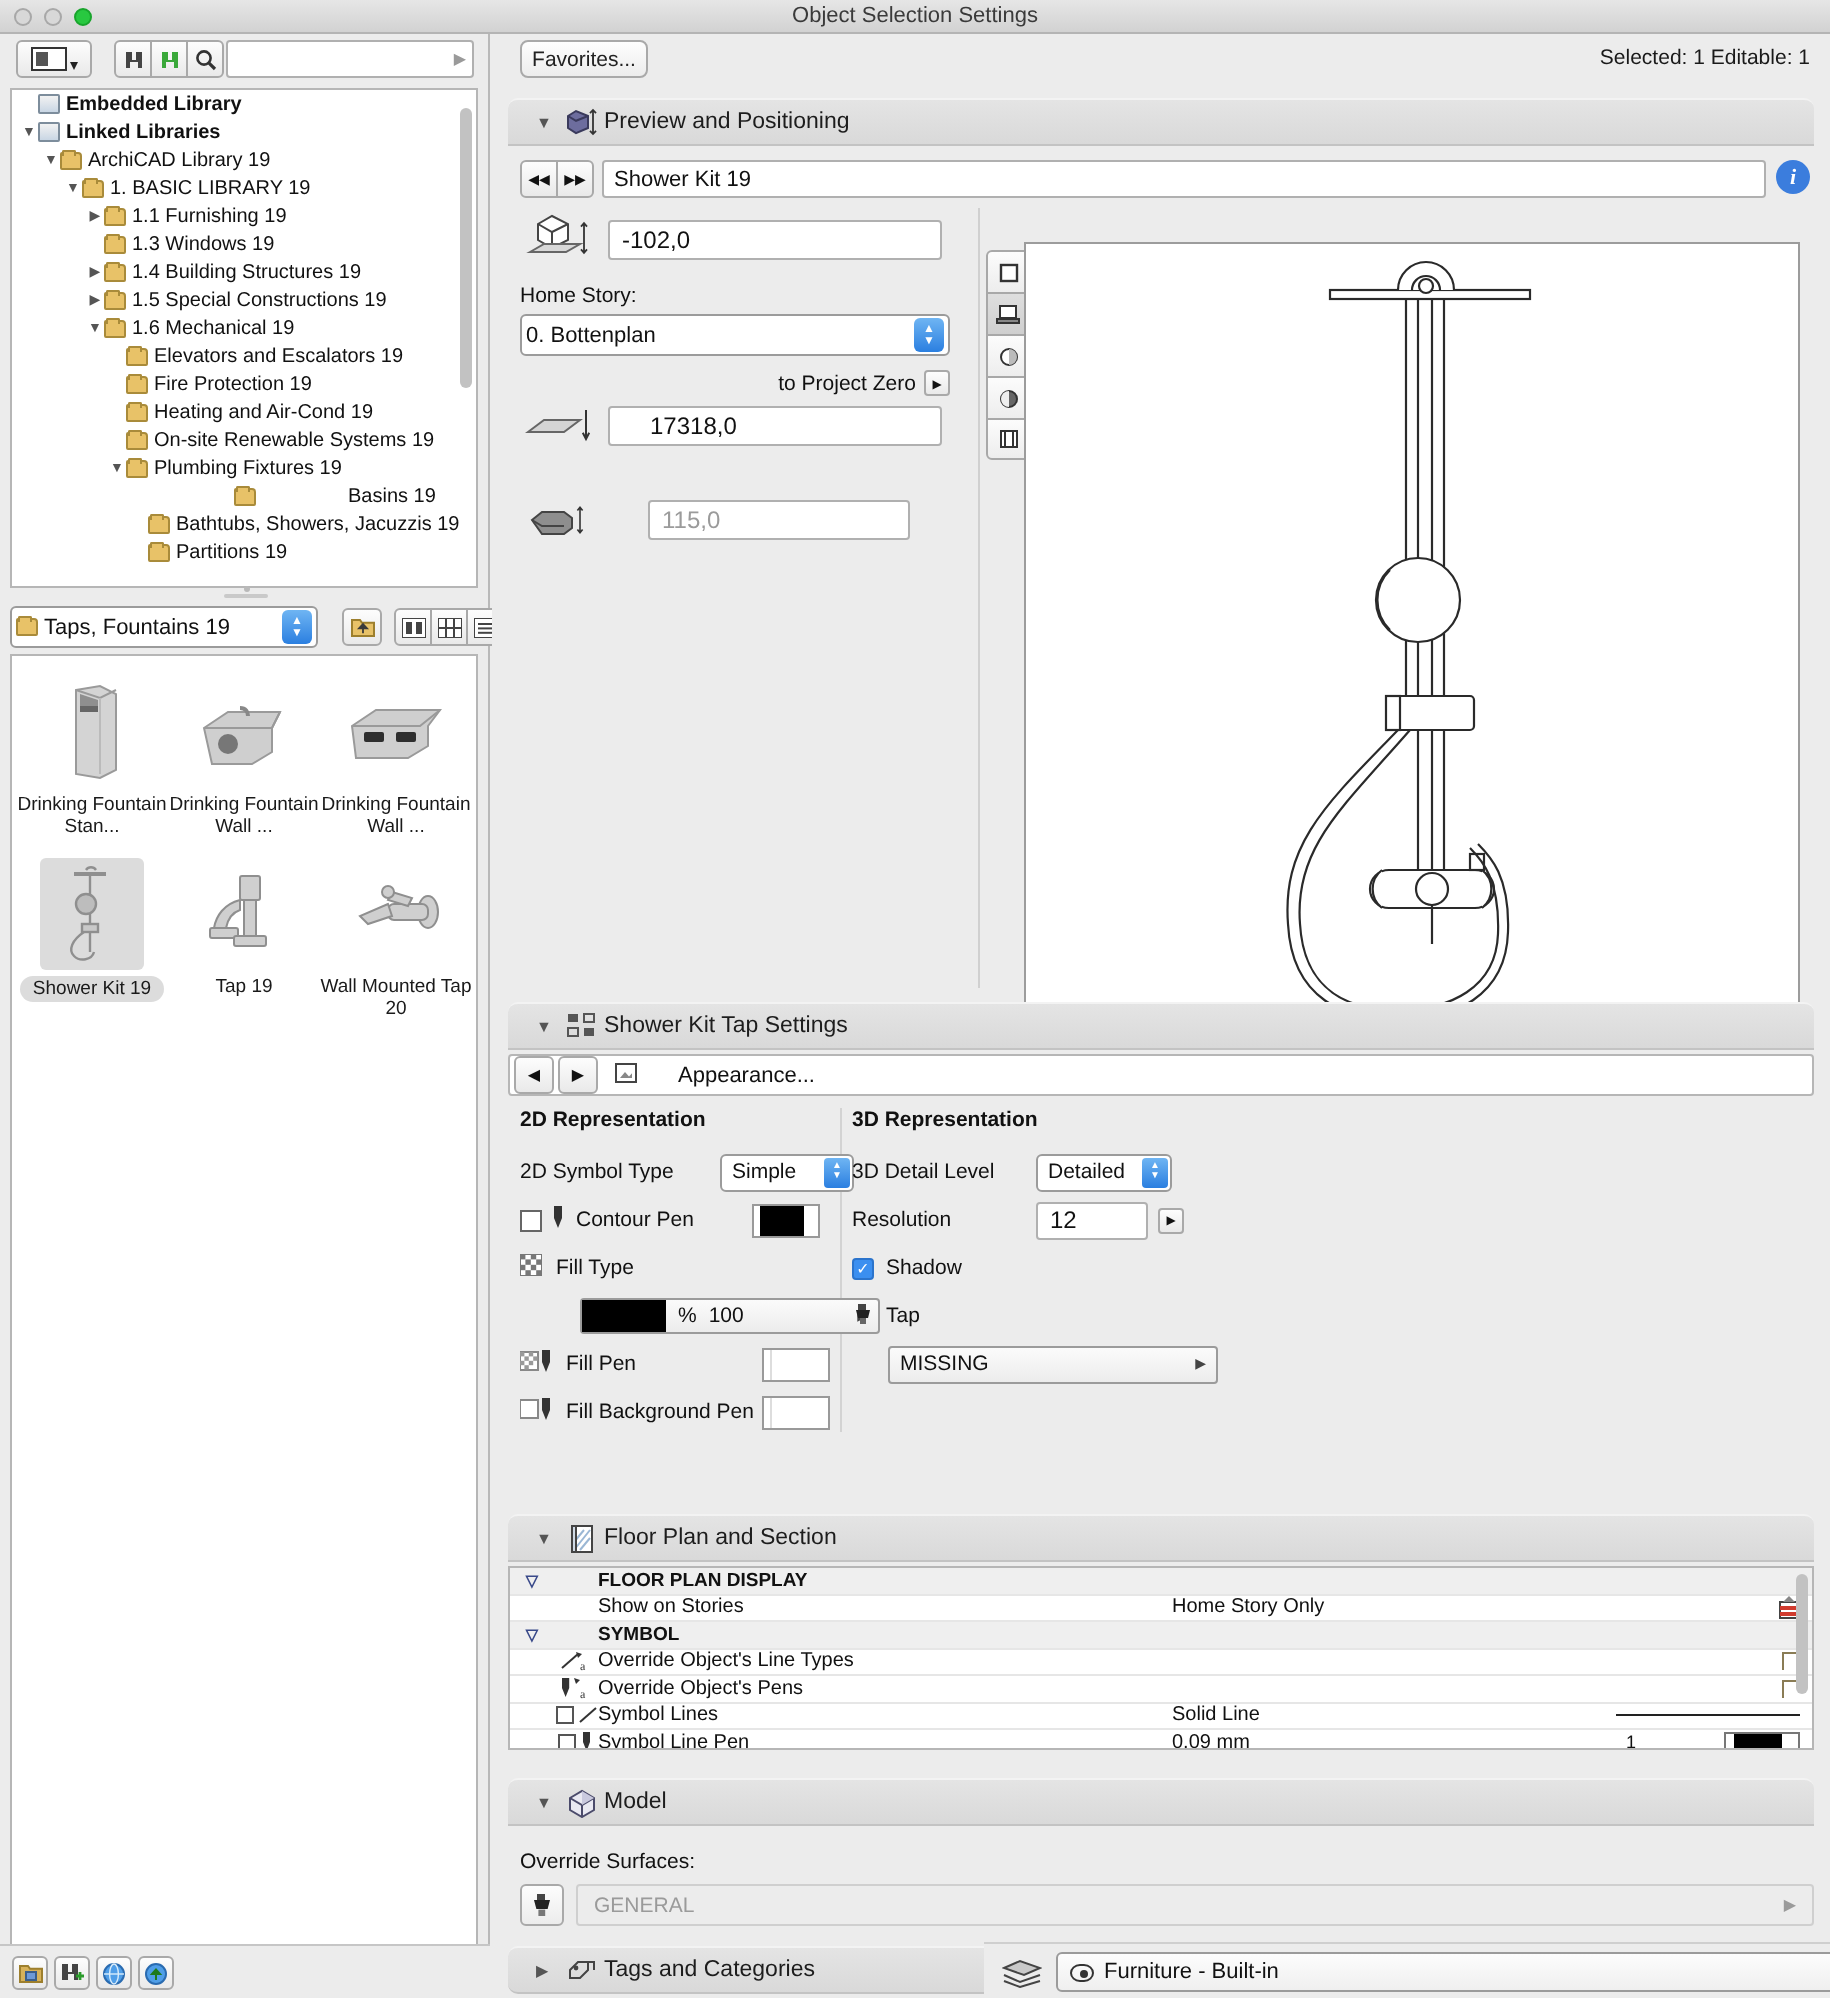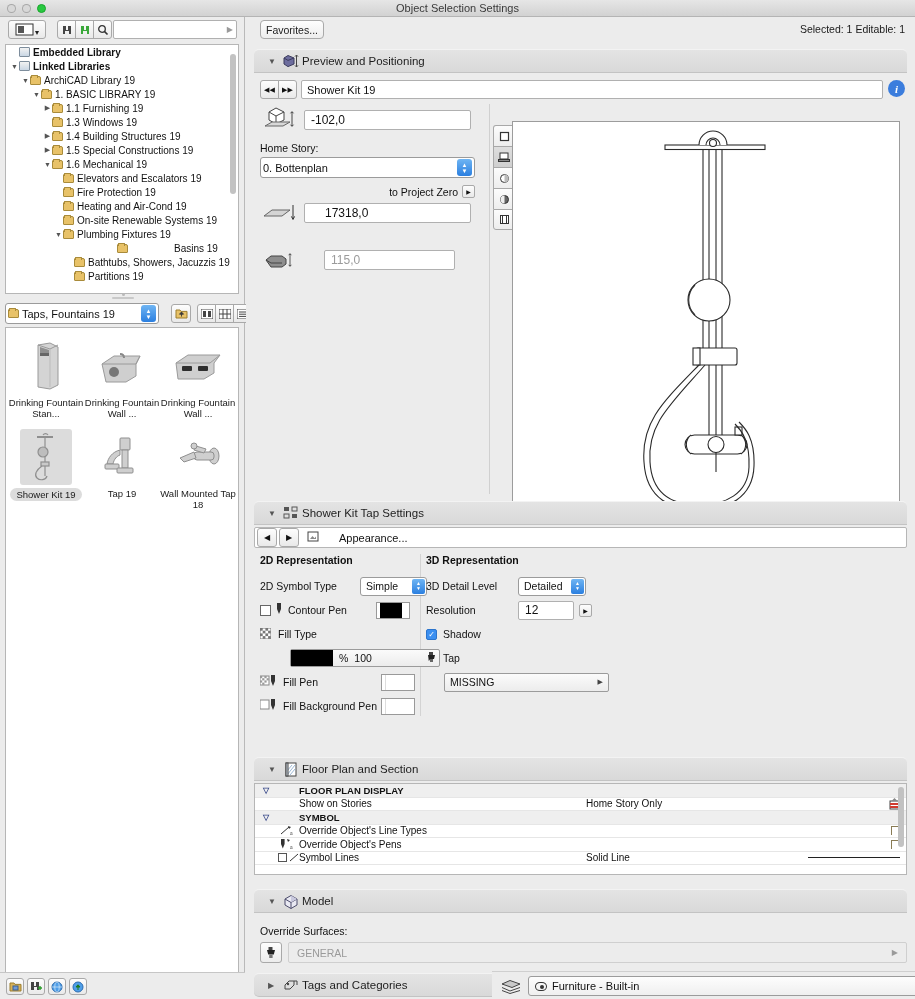--- a/index.html
+++ b/index.html
@@ -517,21 +517,21 @@
               <svg width="48" height="34" viewBox="0 0 48 34">
                 <g stroke="#8f8f8f" fill="#cfcfcf" stroke-width="1">
                   <ellipse cx="40" cy="16" rx="5" ry="8"></ellipse>
                   <rect x="20" y="12" width="20" height="8" rx="3"></rect>
                   <path d="M20 12l-14 6 4 4 12-4z"></path>
                   <path d="M22 6l10 3-2 4-10-3z"></path>
                   <circle cx="20" cy="6" r="3"></circle>
                 </g>
               </svg>
             </div>
-            <div class="olabel">Wall Mounted Tap 18</div>
+            <div class="olabel">Wall Mounted Tap 20</div>
           </div>
         </div>
     </div>
 
     <div class="lp-bottom">
       <div class="ico" style="left:6px;">
         <svg width="13" height="11" viewBox="0 0 13 11">
             <path d="M1 2h4l1 1.4h6V10H1z" fill="#d8b25a" stroke="#9d7f2d"></path>
             <rect x="4" y="5" width="5" height="4" fill="#6f9ad8" stroke="#3c5f8c"></rect>
           </svg>
@@ -999,20 +999,40 @@
                     <line x1="1" y1="8" x2="9" y2="1" stroke="#333"></line>
                   </svg>
                 </span>
               </span>
               <span class="fp-name">Symbol Lines</span>
               <span class="fp-val">Solid Line</span>
               <span class="fp-end">
                 <span style="display:inline-block;width:92px;height:1px;background:#222;"></span>
               </span>
             </div>
+            <div class="fprow">
+              <span class="fp-c1" style="color:#3a4a8a;font-size:8px;"></span>
+              <span class="fp-c2">
+                <span style="display:inline-flex;align-items:center;gap:2px;">
+                  <span style="width:9px;height:9px;border:1px solid #555;background:#fff;display:inline-block;"></span>
+                  <svg width="7" height="10" viewBox="0 0 7 10">
+                    <rect x="1.5" y="0" width="3.5" height="5" fill="#333"></rect>
+                    <path d="M1.5 5h3.5L3.3 9.5z" fill="#333"></path>
+                  </svg>
+                </span>
+              </span>
+              <span class="fp-name">Symbol Line Pen</span>
+              <span class="fp-val">0.09 mm</span>
+              <span class="fp-end">
+                <span style="font-size:9px;margin-right:40px;">1</span>
+                <span style="display:inline-flex;align-items:center;width:38px;height:11px;border:1px solid #777;background:#fff;">
+                  <span style="width:24px;height:9px;background:#000;margin-left:4px;"></span>
+                </span>
+              </span>
+            </div>
           </div>
         <div class="vscroll">
           <div class="thumb" style="top:2px;height:60px;"></div>
         </div>
       </div>
     </div>
 
     <div class="panel" id="sec-model">
       <div class="sectionhdr">
         <span class="tri">▼</span>

